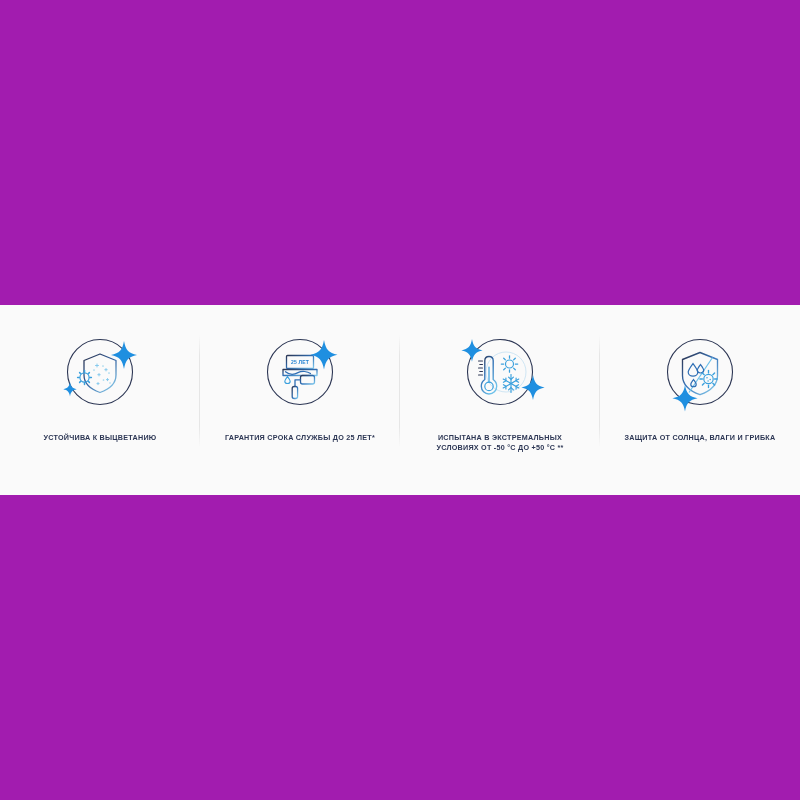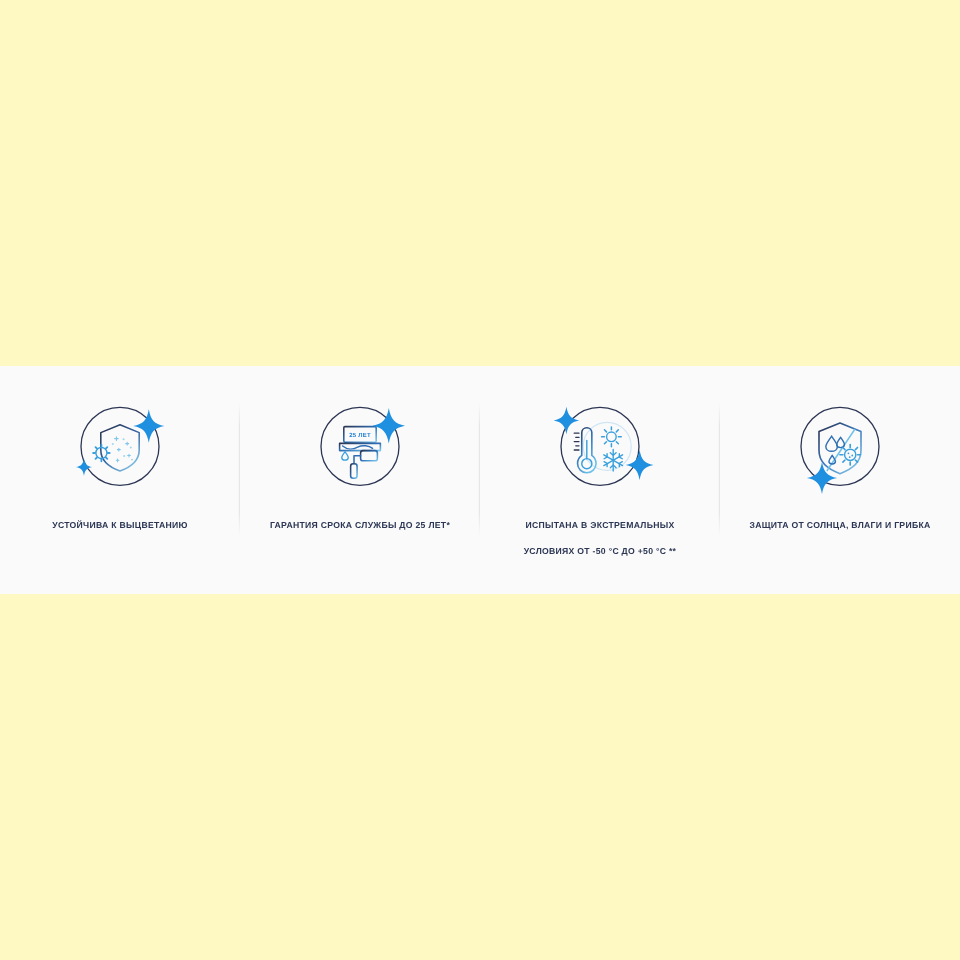--- a/index.html
+++ b/index.html
@@ -12,21 +12,21 @@
     height: 800px;
     background: #ffffff;
     font-family: "Liberation Sans", sans-serif;
     overflow: hidden;
   }
 
   .page {
     position: relative;
     width: 800px;
     height: 800px;
-    background: #fef9c3;
+    background: #a21caf;
   }
 
   
   .features-band {
     position: absolute;
     left: 0;
     top: 305px;
     width: 800px;
     height: 190px;
     background: #fafafa;
@@ -79,21 +79,21 @@
     margin-top: 6px;
     text-align: center;
     font-size: 7.2px;
     line-height: 10px;
     letter-spacing: 0.25px;
     color: #2c3654;
     font-weight: bold;
     max-width: 175px;
     text-transform: uppercase;
   }
-  .feature-caption .line2 { display: block; margin-top: 12px; }
+  .feature-caption .line2 { display: block; }
 
   .roller-label {
     font-size: 5px;
     font-weight: bold;
     fill: #1f7fd0;
     font-family: "Liberation Sans", sans-serif;
     letter-spacing: 0.2px;
   }
 </style>
 </head>

